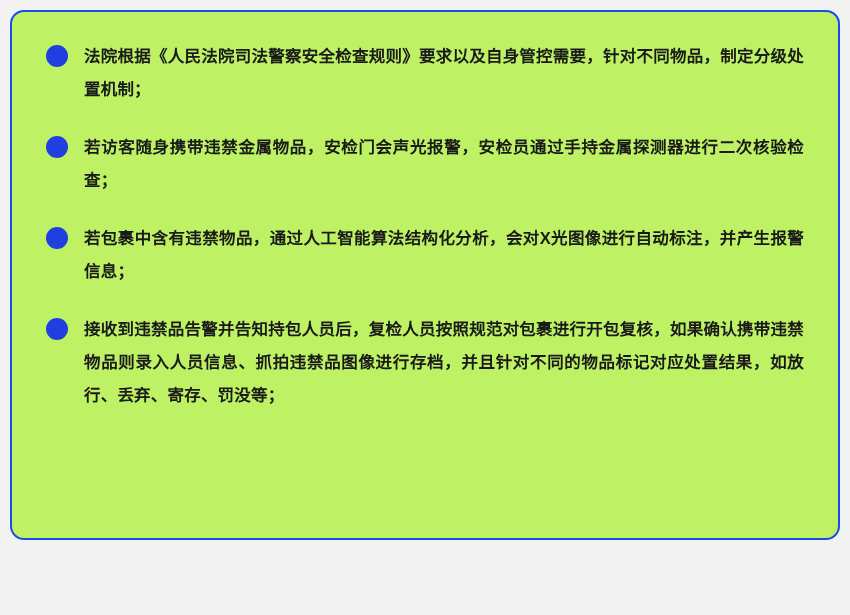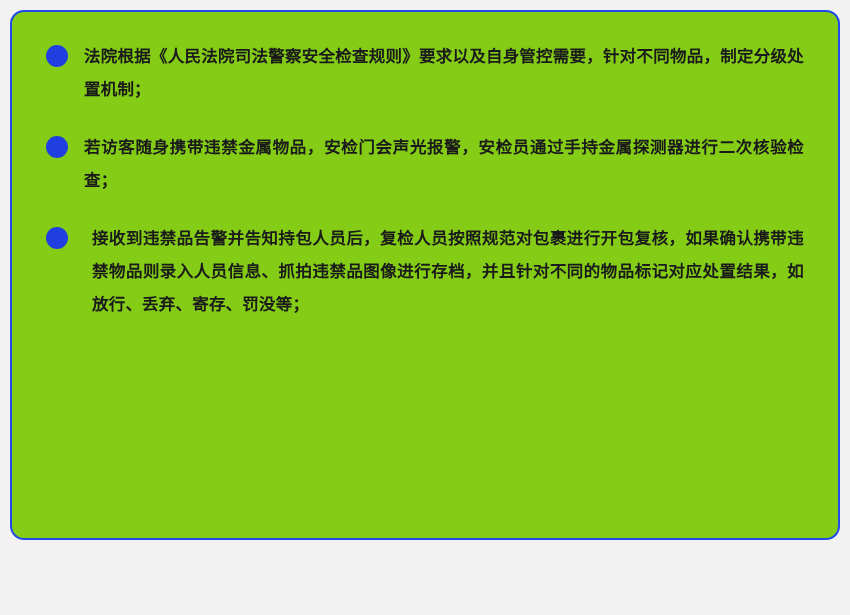--- a/index.html
+++ b/index.html
@@ -13,36 +13,35 @@
     font-family: "Liberation Sans", "DejaVu Sans", sans-serif;
     overflow: hidden;
   }
   .card {
     position: absolute;
     left: 10px;
     top: 10px;
     width: 830px;
     height: 530px;
     box-sizing: border-box;
-    background: #84cc16;
+    background: #bef264;
     border: 2px solid #1f49e8;
     border-radius: 14px;
     padding: 28px 34px 20px 34px;
   }
   .list {
     display: block;
   }
   .item {
     display: flex;
     align-items: flex-start;
     margin-bottom: 25px;
   }
   .item:last-child {
     margin-bottom: 0;
-    gap: 8px;
   }
   .bullet {
     flex: 0 0 auto;
     width: 22px;
     height: 22px;
     border-radius: 50%;
     background: #1f3fe0;
     margin-top: 5px;
     margin-right: 16px;
   }
@@ -67,20 +66,24 @@
       <span class="bullet"></span>
       <span class="text">法院根据《人民法院司法警察安全检查规则》要求以及自身管控需要，针对不同物品，制定分级处置机制；</span>
     </div>
 
 
     <div class="item">
       <span class="bullet"></span>
       <span class="text">若访客随身携带违禁金属物品，安检门会声光报警，安检员通过手持金属探测器进行二次核验检查；</span>
     </div>
 
+    <div class="item">
+      <span class="bullet"></span>
+      <span class="text">若包裹中含有违禁物品，通过人工智能算法结构化分析，会对X光图像进行自动标注，并产生报警信息；</span>
+    </div>
 
     <div class="item">
       <span class="bullet"></span>
       <span class="text">接收到违禁品告警并告知持包人员后，复检人员按照规范对包裹进行开包复核，如果确认携带违禁物品则录入人员信息、抓拍违禁品图像进行存档，并且针对不同的物品标记对应处置结果，如放行、丢弃、寄存、罚没等；</span>
     </div>
 
   </div>
 </div>
 
 </body></html>

